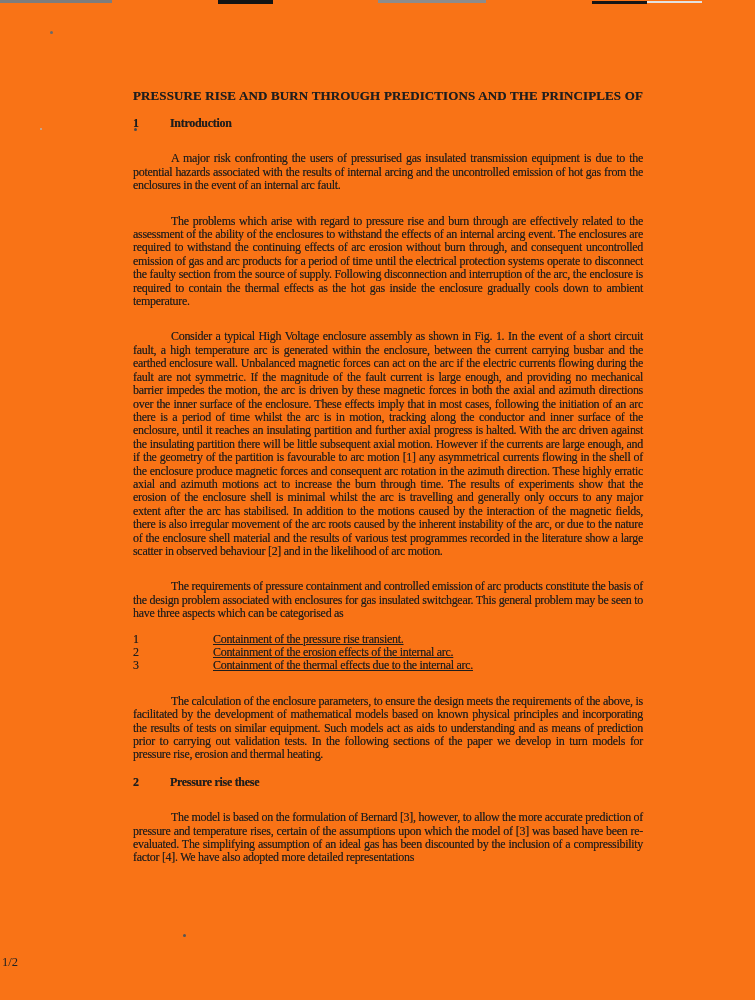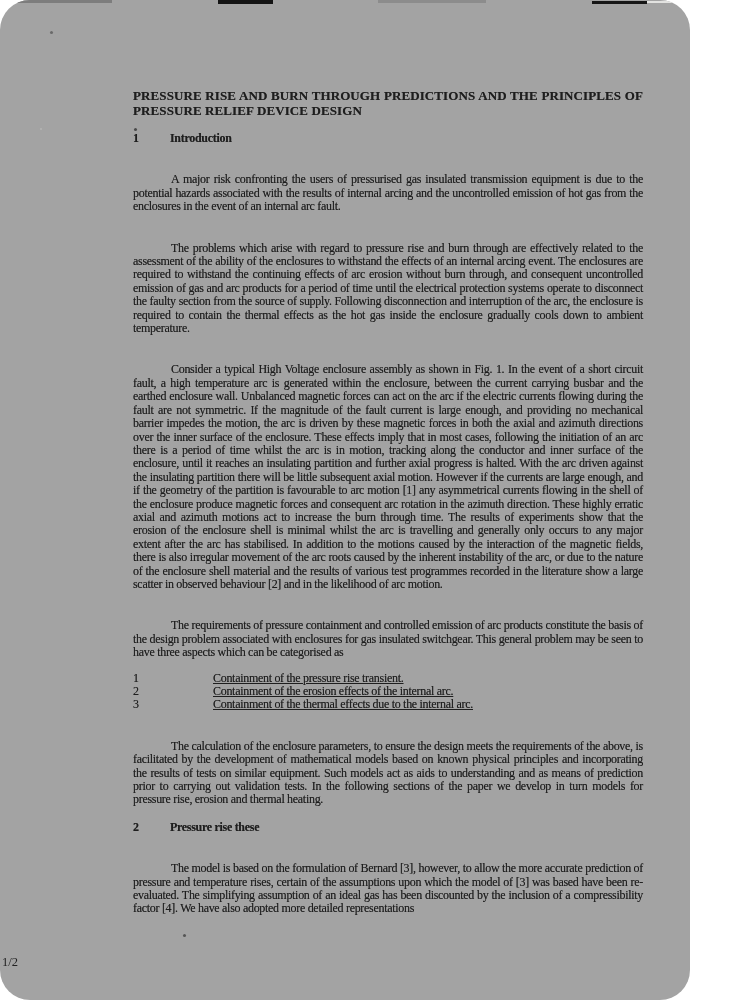--- a/index.html
+++ b/index.html
@@ -2,27 +2,26 @@
 <html><head>
 <meta charset="utf-8">
 <style>
   html, body {
     margin: 0;
     padding: 0;
     background: #ffffff;
   }
   .scan-page {
     position: relative;
-    width: 690px;
+    width: 755px;
     height: 1000px;
-    background: #a3a3a3;
+    background: #f97316;
     overflow: hidden;
     font-family: "Liberation Serif", "DejaVu Serif", serif;
     color: #1e1e1e;
-    border-radius: 30px;
   }
   
   .artifact {
     position: absolute;
     pointer-events: none;
   }
   .bar1 { left: 0;   top: 0; width: 112px; height: 3px; background: #7d7d7d; }
   .bar2 { left: 218px; top: 0; width: 55px;  height: 4px; background: #141414; }
   .bar3 { left: 378px; top: 0; width: 108px; height: 3px; background: #8c8c8c; }
   .bar4 { left: 592px; top: 1px; width: 55px; height: 3px; background: #161616; }
@@ -59,21 +58,21 @@
   .author {
     margin: 21px 0 0 0;
   }
   .section-heading {
     display: flex;
     margin-top: 14px;
     font-weight: bold;
   }
   .sec-num { width: 37px; flex: 0 0 37px; }
   .body-para {
-    margin: 28px 0 0 0;
+    margin: 22px 0 0 0;
     text-align: justify;
     text-indent: 38px;
   }
   .numbered-list { margin-top: 12px; }
   .list-row { display: flex; }
   .list-num { width: 80px; flex: 0 0 80px; }
   .list-text { flex: 1; text-decoration: underline; }
   .page-number {
     position: absolute;
     left: 2px;
@@ -95,21 +94,20 @@
   <div class="artifact bar5"></div>
   <div class="speck speck1"></div>
   <div class="speck speck2"></div>
   <div class="speck speck3"></div>
   <div class="speck speck4"></div>
 
   <div class="content">
 
     <h1 class="title">
       <span class="title-line1">PRESSURE RISE AND BURN THROUGH PREDICTIONS AND THE PRINCIPLES OF</span>
-      <span class="title-line2">PRESSURE RELIEF DEVICE DESIGN</span>
     </h1>
 
 
     <div class="section-heading">
       <span class="sec-num">1</span>
       <span class="sec-title">Introduction</span>
     </div>
 
     <p class="body-para">A major risk confronting the users of pressurised gas insulated transmission equipment is due to the potential hazards associated with the results of internal arcing and the uncontrolled emission of hot gas from the enclosures in the event of an internal arc fault.</p>
 

